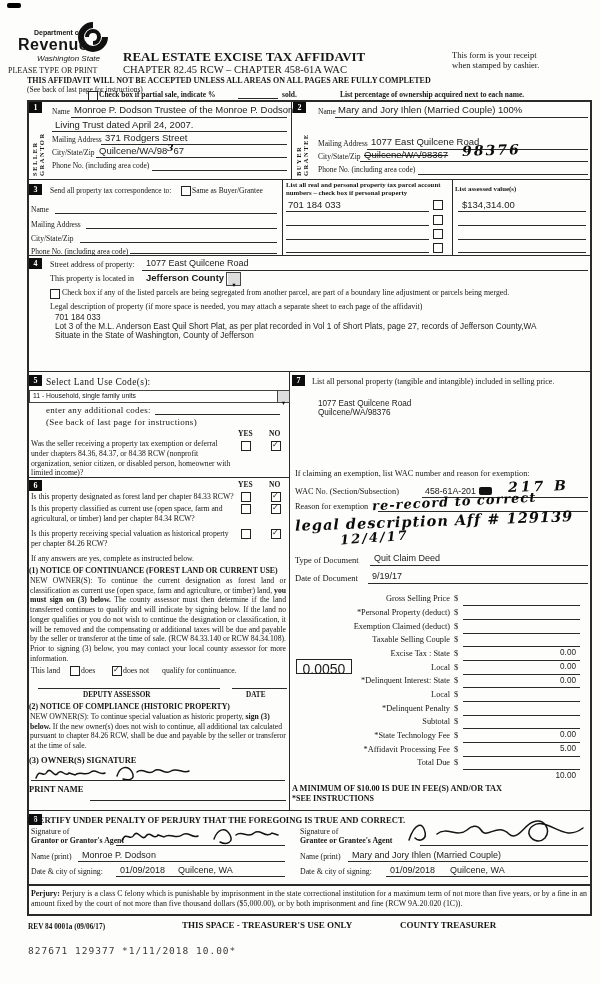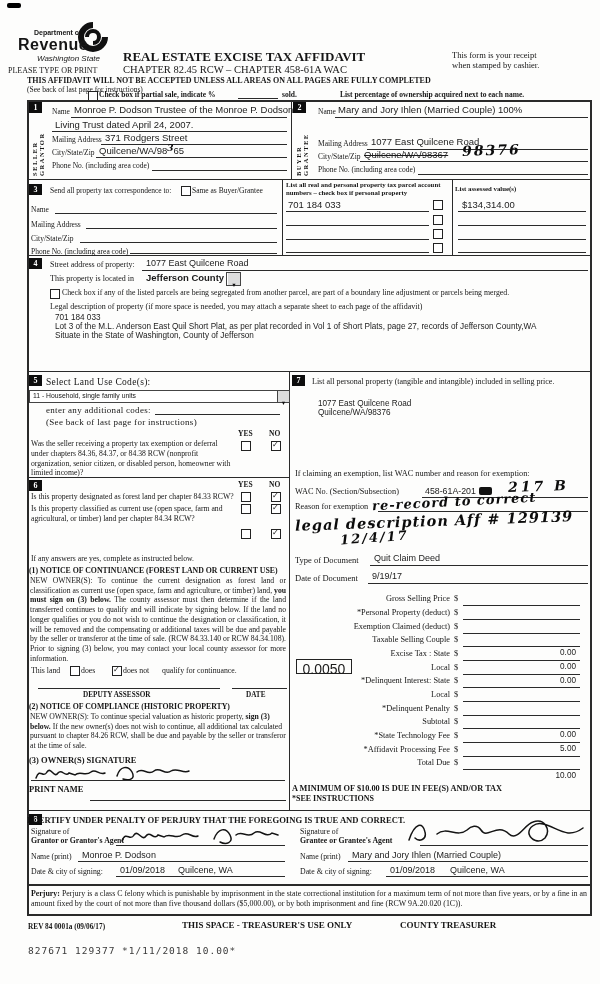--- a/index.html
+++ b/index.html
@@ -82,21 +82,21 @@
   </div>
   <span class="abs ser" style="left:52px;top:107px;font-size:7.5px">Name</span>
   <span class="abs fill" style="left:74px;top:104px;font-size:9.5px">Monroe P. Dodson Trustee of the Monroe P. Dodson</span>
   <div class="line" style="left:71px;top:117px;width:216px"></div>
   <span class="abs fill" style="left:55px;top:119px;font-size:9.5px">Living Trust dated April 24, 2007.</span>
   <div class="line" style="left:52px;top:131px;width:235px"></div>
   <span class="abs ser" style="left:52px;top:135px;font-size:7.5px">Mailing Address</span>
   <span class="abs fill" style="left:105px;top:132px;font-size:9.5px">371 Rodgers Street</span>
   <div class="line" style="left:101px;top:144px;width:186px"></div>
   <span class="abs ser" style="left:52px;top:148px;font-size:7.5px">City/State/Zip</span>
-  <span class="abs fill" style="left:99px;top:145px;font-size:9.5px"><span>Quilcene/WA/98</span><span class="hw" style="font-size:9px;position:relative;top:-3px">3</span><span>65</span></span>
+  <span class="abs fill" style="left:99px;top:145px;font-size:9.5px"><span>Quilcene/WA/98</span><span class="hw" style="font-size:9px;position:relative;top:-3px">3</span><span>67</span></span>
   <div class="line" style="left:96px;top:157px;width:191px"></div>
   <span class="abs ser" style="left:52px;top:161px;font-size:7.5px">Phone No. (including area code)</span>
   <div class="line" style="left:152px;top:170px;width:135px"></div>
 
   <div class="numbox" style="left:293px;top:102px">2</div>
   <div class="abs" style="left:295px;top:116px;height:60px">
     <span class="vert" style="height:60px">BUYER</span><span class="vert" style="height:60px">GRANTEE</span>
   </div>
   <span class="abs ser" style="left:318px;top:107px;font-size:7.5px">Name</span>
   <span class="abs fill" style="left:338px;top:104px;font-size:9.5px">Mary and Jory Ihlen (Married Couple) 100%</span>
@@ -176,20 +176,21 @@
 
   <div class="numbox" style="left:29px;top:480px">6</div>
   <span class="abs ser b" style="left:238px;top:480px;font-size:7.5px">YES</span>
   <span class="abs ser b" style="left:269px;top:480px;font-size:7.5px">NO</span>
   <div class="abs ser" style="left:31px;top:492px;width:205px;font-size:7.7px;line-height:9.8px">Is this property designated as forest land per chapter 84.33 RCW?</div>
   <span class="cb" style="left:241px;top:492px"></span>
   <span class="cb ck" style="left:271px;top:492px"></span>
   <div class="abs ser" style="left:31px;top:504px;width:205px;font-size:7.7px;line-height:9.8px">Is this property classified as current use (open space, farm and agricultural, or timber) land per chapter 84.34 RCW?</div>
   <span class="cb" style="left:241px;top:504px"></span>
   <span class="cb ck" style="left:271px;top:504px"></span>
+  <div class="abs ser" style="left:31px;top:529px;width:205px;font-size:7.7px;line-height:9.8px">Is this property receiving special valuation as historical property per chapter 84.26 RCW?</div>
   <span class="cb" style="left:241px;top:529px"></span>
   <span class="cb ck" style="left:271px;top:529px"></span>
   <div class="abs ser" style="left:31px;top:554px;font-size:7.7px">If any answers are yes, complete as instructed below.</div>
   <div class="abs ser b ctr" style="left:29px;top:566px;width:258px;font-size:7.8px">(1) NOTICE OF CONTINUANCE (FOREST LAND OR CURRENT USE)</div>
   <div class="abs ser" style="left:30px;top:576px;width:256px;font-size:7.7px;line-height:9.7px;text-align:justify"><span>NEW OWNER(S): To continue the current designation as forest land or classification as current use (open space, farm and agriculture, or timber) land, </span><b>you must sign on (3) below.</b><span> The county assessor must then determine if the land transferred continues to qualify and will indicate by signing below. If the land no longer qualifies or you do not wish to continue the designation or classification, it will be removed and the compensating or additional taxes will be due and payable by the seller or transferor at the time of sale. (RCW 84.33.140 or RCW 84.34.108). Prior to signing (3) below, you may contact your local county assessor for more information.</span></div>
   <span class="abs ser" style="left:31px;top:666px;font-size:7.8px">This land</span>
   <span class="cb" style="left:70px;top:666px"></span>
   <span class="abs ser" style="left:81px;top:666px;font-size:7.8px">does</span>
   <span class="cb ck" style="left:112px;top:666px"></span>
   <span class="abs ser" style="left:123px;top:666px;font-size:7.8px">does not</span>

